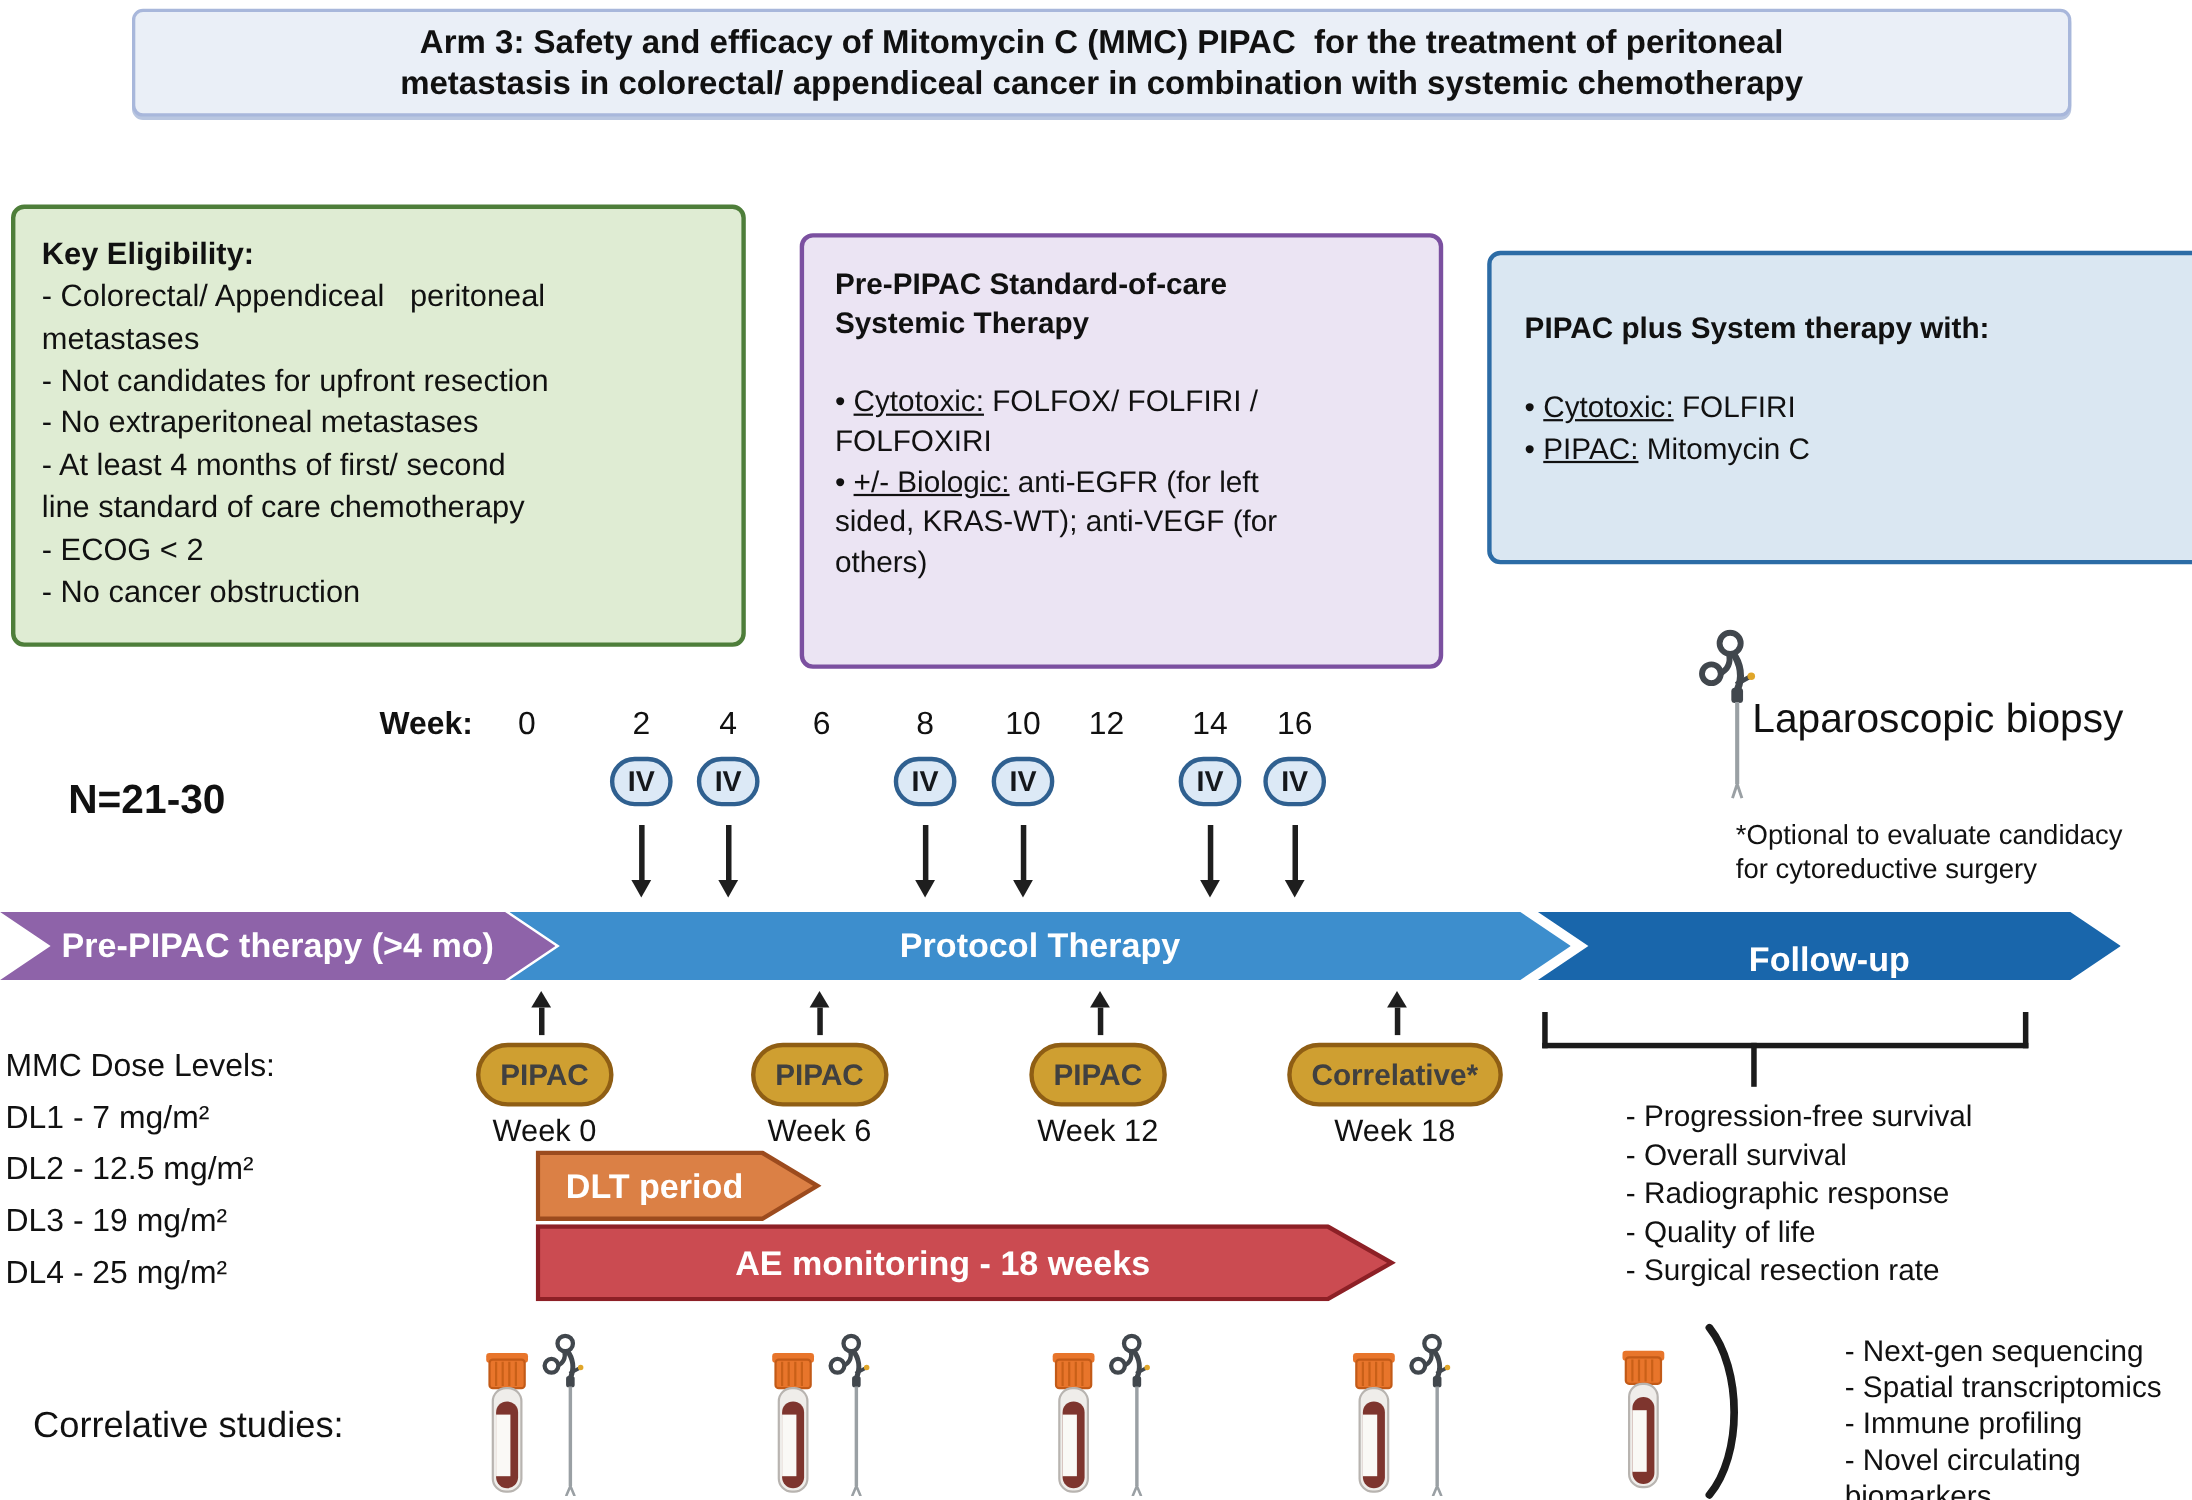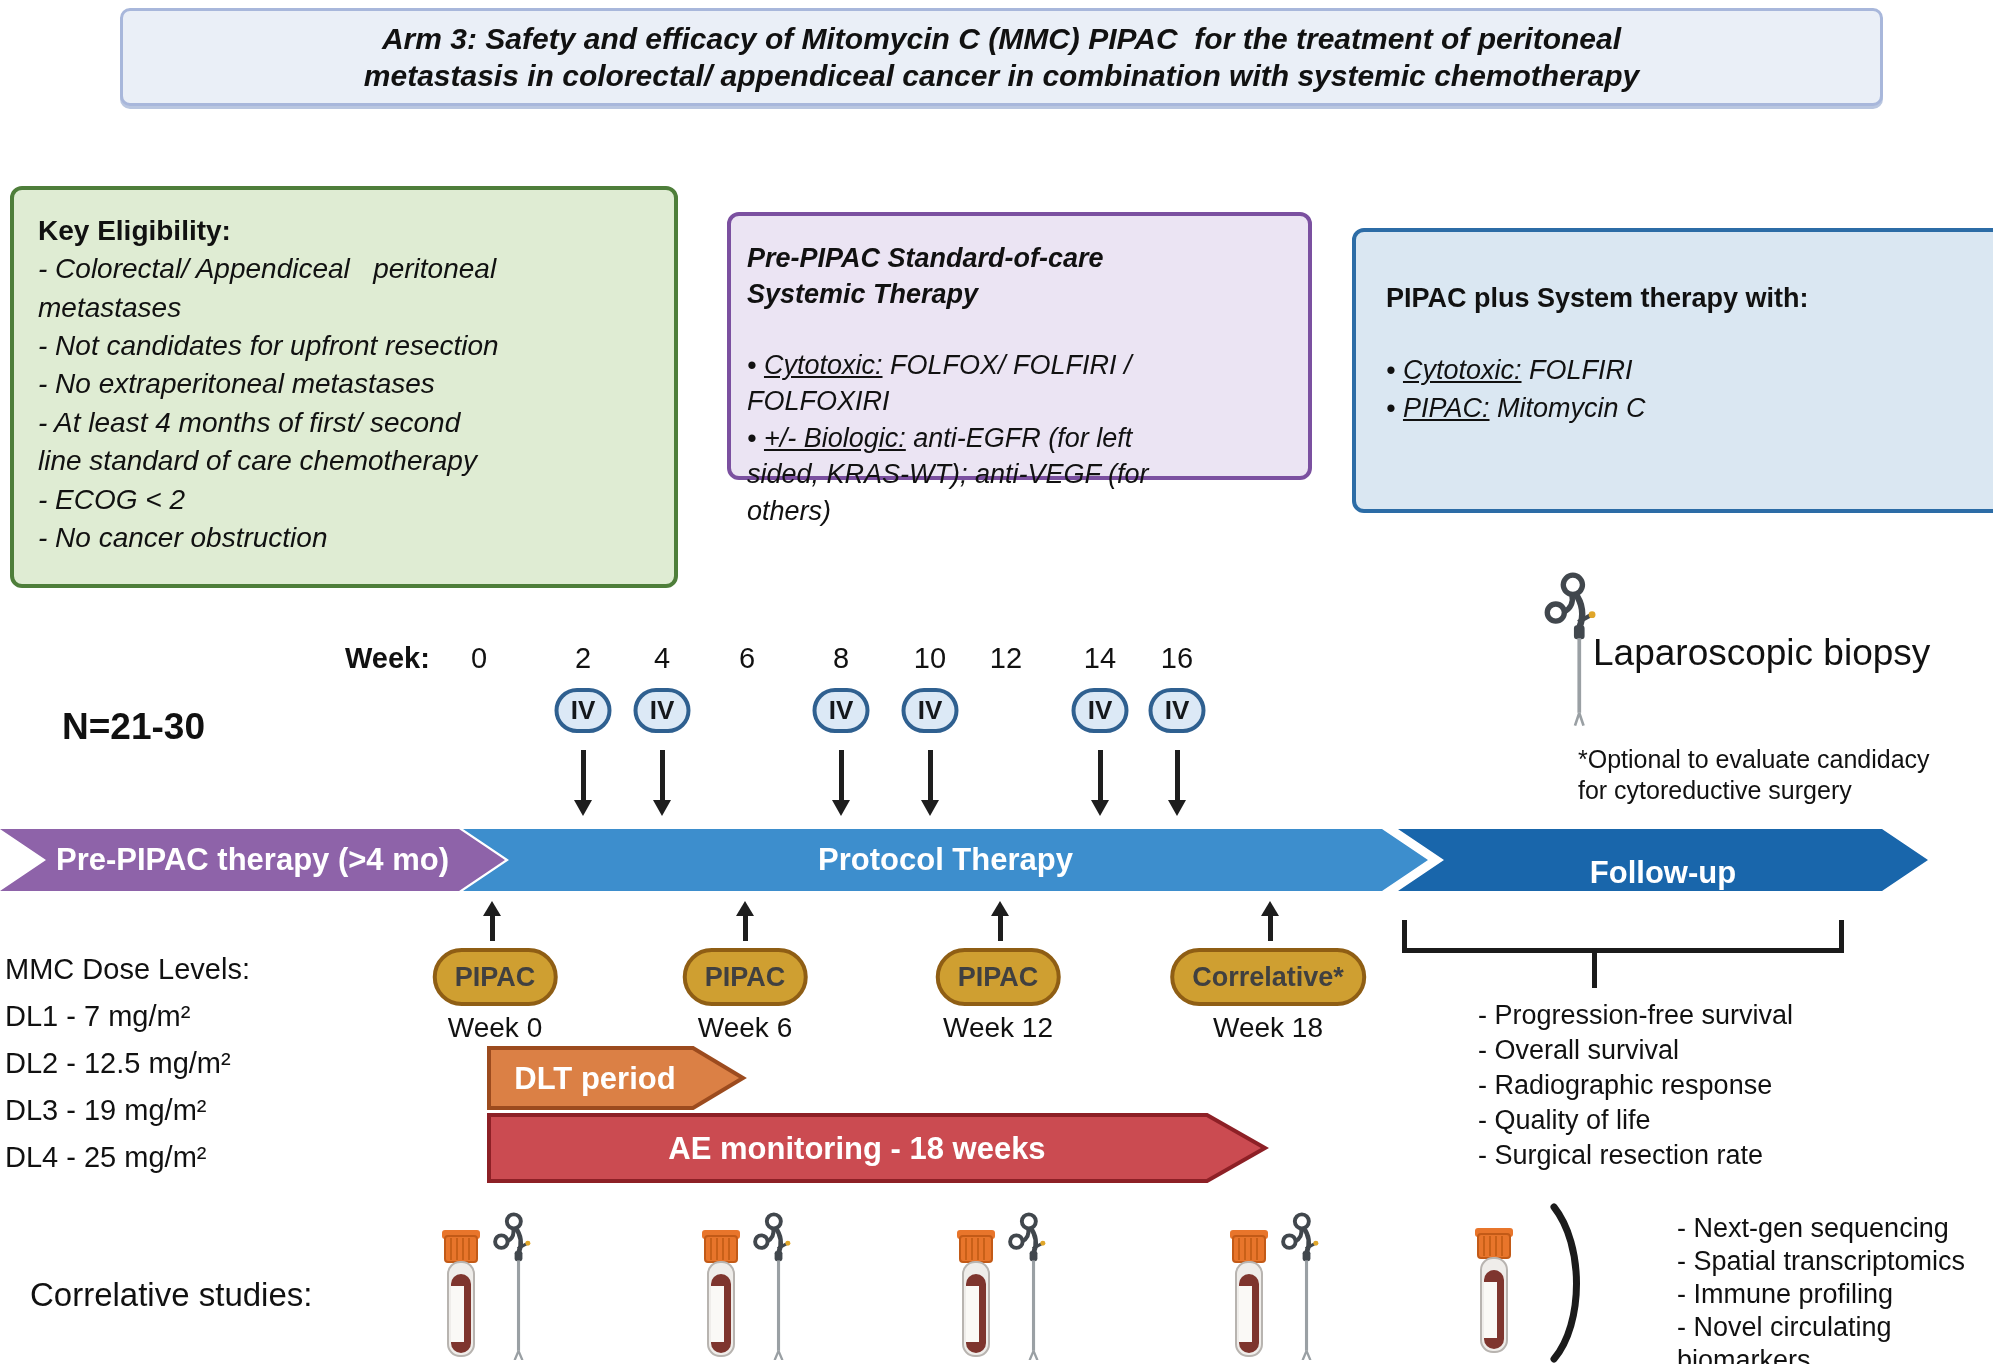--- a/index.html
+++ b/index.html
@@ -1,30 +1,30 @@
 <!DOCTYPE html>
 <html><head>
 <meta charset="utf-8">
 <style>
   html,body{margin:0;padding:0;background:#ffffff;}
   body{font-family:"Liberation Sans", sans-serif;color:#111;}
   #canvas{position:relative;width:1993px;height:1364px;background:#fff;overflow:hidden;}
   .abs{position:absolute;}
-  .prewrap{white-space:pre-wrap;font-style:italic;}
+  .prewrap{white-space:pre-wrap;}
 
   
   .title-box{left:120px;top:8px;width:1757px;height:92px;background:#EAEFF7;border:3px solid #A8B7DB;border-radius:10px;
     display:flex;align-items:center;justify-content:center;text-align:center;font-weight:bold;font-size:30px;line-height:1.25;
     box-shadow:0 3px 0 #b9c6e0;}
 
   
   .info-box{border-radius:12px;box-sizing:border-box;}
   .box-green{left:10px;top:186px;width:668px;height:402px;background:#DFECD3;border:4px solid #4E7E3A;padding:22px 24px;font-size:28px;line-height:1.37;}
   .box-green .hd{font-weight:bold;}
-  .box-purple{left:727px;top:212px;width:585px;height:268px;background:#EBE4F3;border:4px solid #7B50A0;padding:24px 16px;font-size:27px;line-height:1.35;}
+  .box-purple{left:727px;top:212px;width:585px;height:396px;background:#EBE4F3;border:4px solid #7B50A0;padding:24px 28px;font-size:27px;line-height:1.35;}
   .box-blue{left:1352px;top:228px;width:688px;height:285px;background:#DAE7F2;border:4px solid #2C6CA6;padding:48px 30px 20px 30px;font-size:27px;line-height:1.4;}
   .bx-hd{font-weight:bold;}
   .u{text-decoration:underline;}
   .gap{height:34px;}
 
   
   .week-label{top:642px;font-weight:bold;font-size:29px;}
   .wk-num{top:642px;font-size:29px;transform:translateX(-50%);}
   .n-label{left:62px;top:706px;font-size:37px;font-weight:bold;}
 

